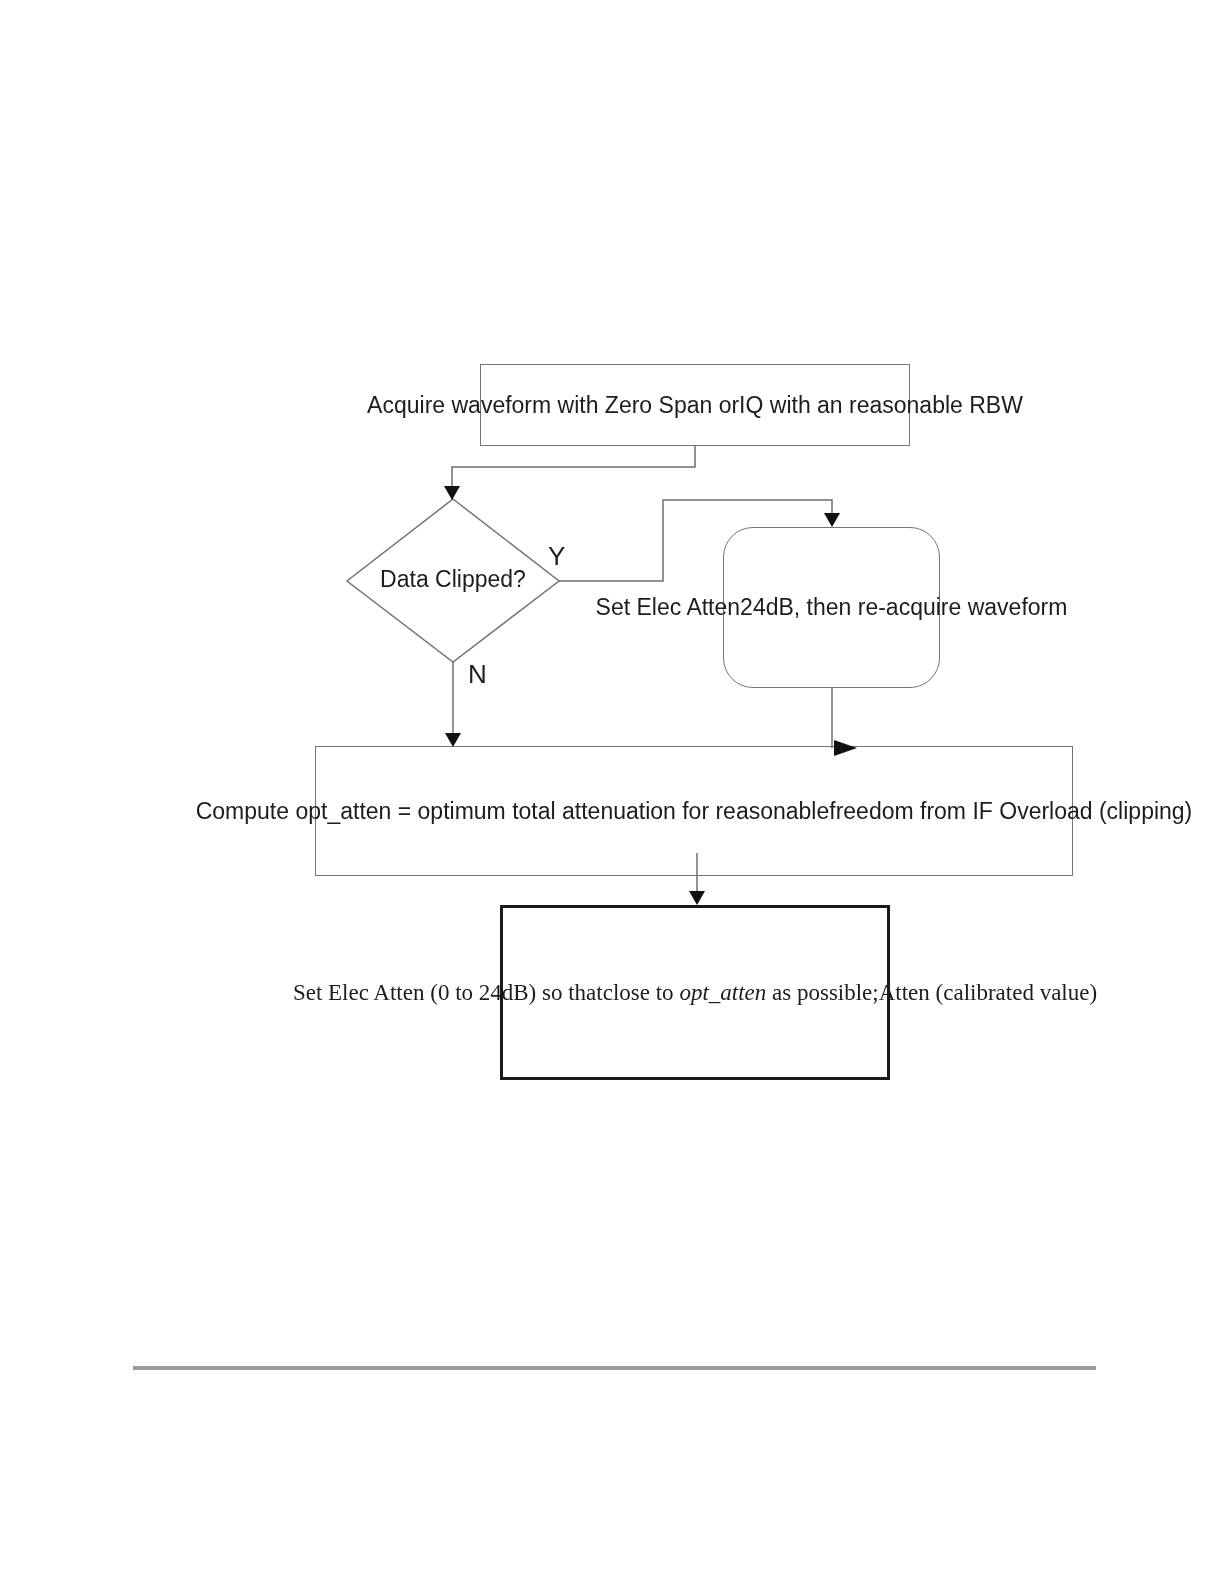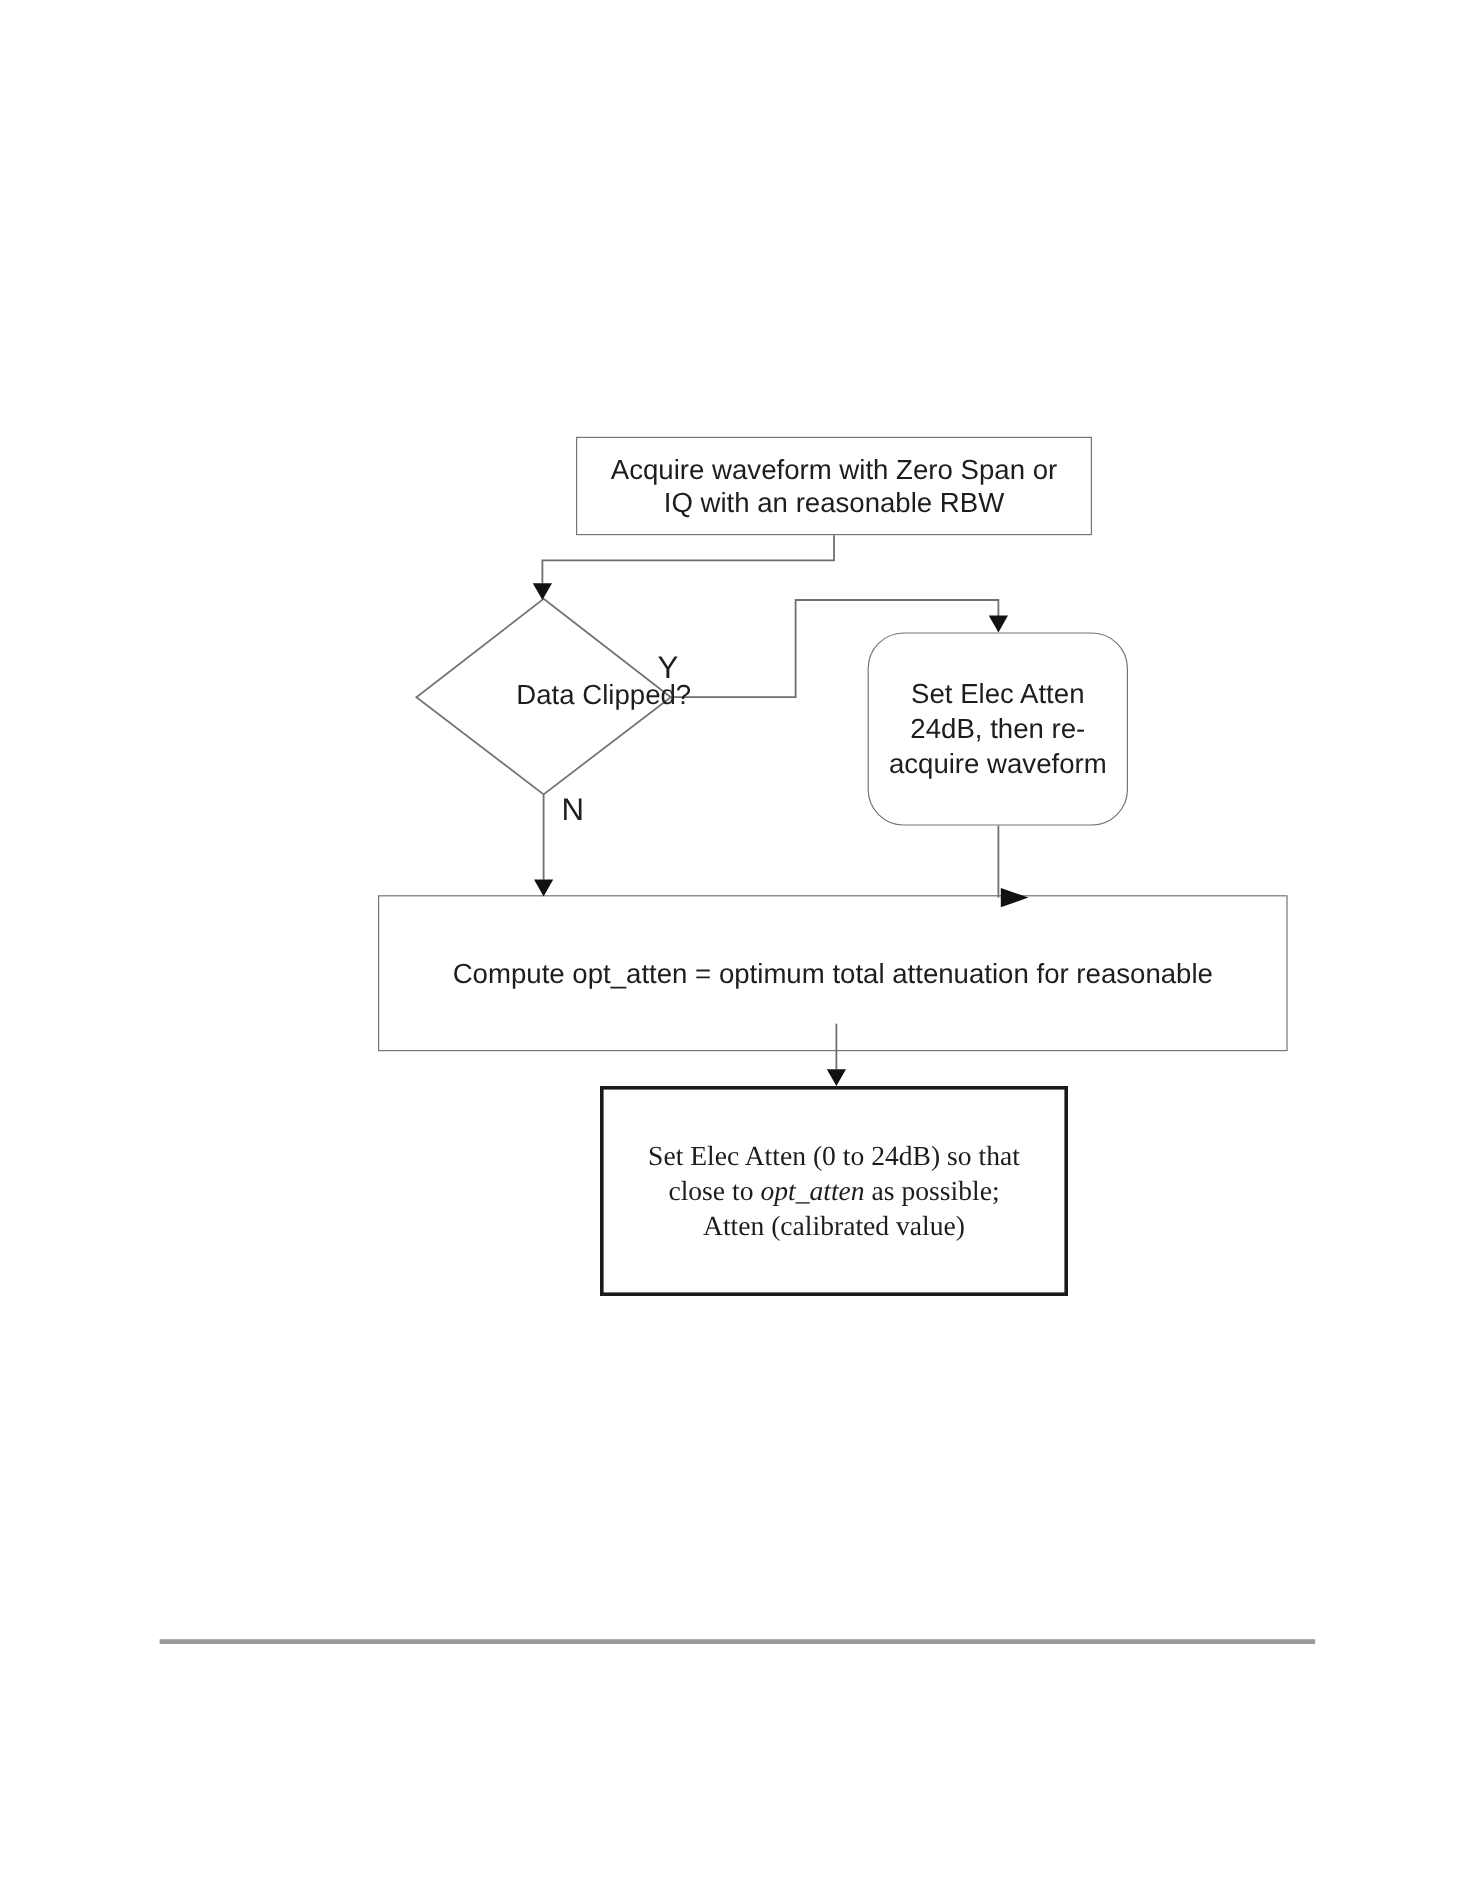--- a/index.html
+++ b/index.html
@@ -9,21 +9,21 @@
     background:#ffffff;
     font-family:"Liberation Sans", sans-serif;
     color:#1d1d1d;
     overflow:hidden;
   }
   .node{
     position:absolute;
     box-sizing:border-box;
     background:#ffffff;
     border:1px solid #757575;
-    display:flex;flex-direction:column;
+    display:flex;
     justify-content:center;align-items:center;
     text-align:center;
     font-size:23px;line-height:28px;
     z-index:1;
   }
   .node .line{white-space:nowrap;}
   #acquire-node{left:480px;top:364px;width:430px;height:82px;}
   #set-elec-node{left:723px;top:527px;width:217px;height:161px;line-height:29px;border-radius:30px;}
   #compute-node{left:315px;top:746px;width:758px;height:130px;}
   #final-node{
@@ -33,22 +33,22 @@
   #svg-layer{
     position:absolute;left:0;top:0;width:1224px;height:1584px;
     z-index:2;pointer-events:none;
   }
   .conn{fill:none;stroke:#6f6f6f;stroke-width:1.5;}
   .shape{fill:#ffffff;stroke:#757575;stroke-width:1.5;}
   .arrow{fill:#111111;stroke:none;}
   .float-label{position:absolute;z-index:3;font-size:26px;line-height:26px;}
   #decision-label{
     position:absolute;z-index:3;
-    left:364px;top:566px;width:212px;
-    text-align:right;font-size:23px;white-space:nowrap;
+    left:347px;top:566px;width:212px;
+    text-align:center;font-size:23px;white-space:nowrap;
   }
   #yes-label{left:548px;top:543px;}
   #no-label{left:468px;top:661px;}
   #footer-rule{
     position:absolute;left:133px;top:1366px;width:963px;height:4px;
     background:#9a9a9a;z-index:1;
   }
 </style>
 </head>
 <body>
@@ -61,20 +61,21 @@
   </div>
 
   <div id="set-elec-node" class="node">
     <div class="line">Set Elec Atten</div>
     <div class="line">24dB, then re-</div>
     <div class="line">acquire waveform</div>
   </div>
 
   <div id="compute-node" class="node">
     <div class="line">Compute opt_atten = optimum total attenuation for reasonable</div>
+    <div class="line">freedom from IF Overload (clipping)</div>
   </div>
 
   <div id="final-node" class="node">
     <div class="line">Set Elec Atten (0 to 24dB) so that</div>
     <div class="line"><span>close to </span><i>opt_atten</i><span> as possible;</span></div>
     <div class="line">Atten (calibrated value)</div>
   </div>
 
   <svg id="svg-layer" viewBox="0 0 1224 1584" xmlns="http://www.w3.org/2000/svg">
 

